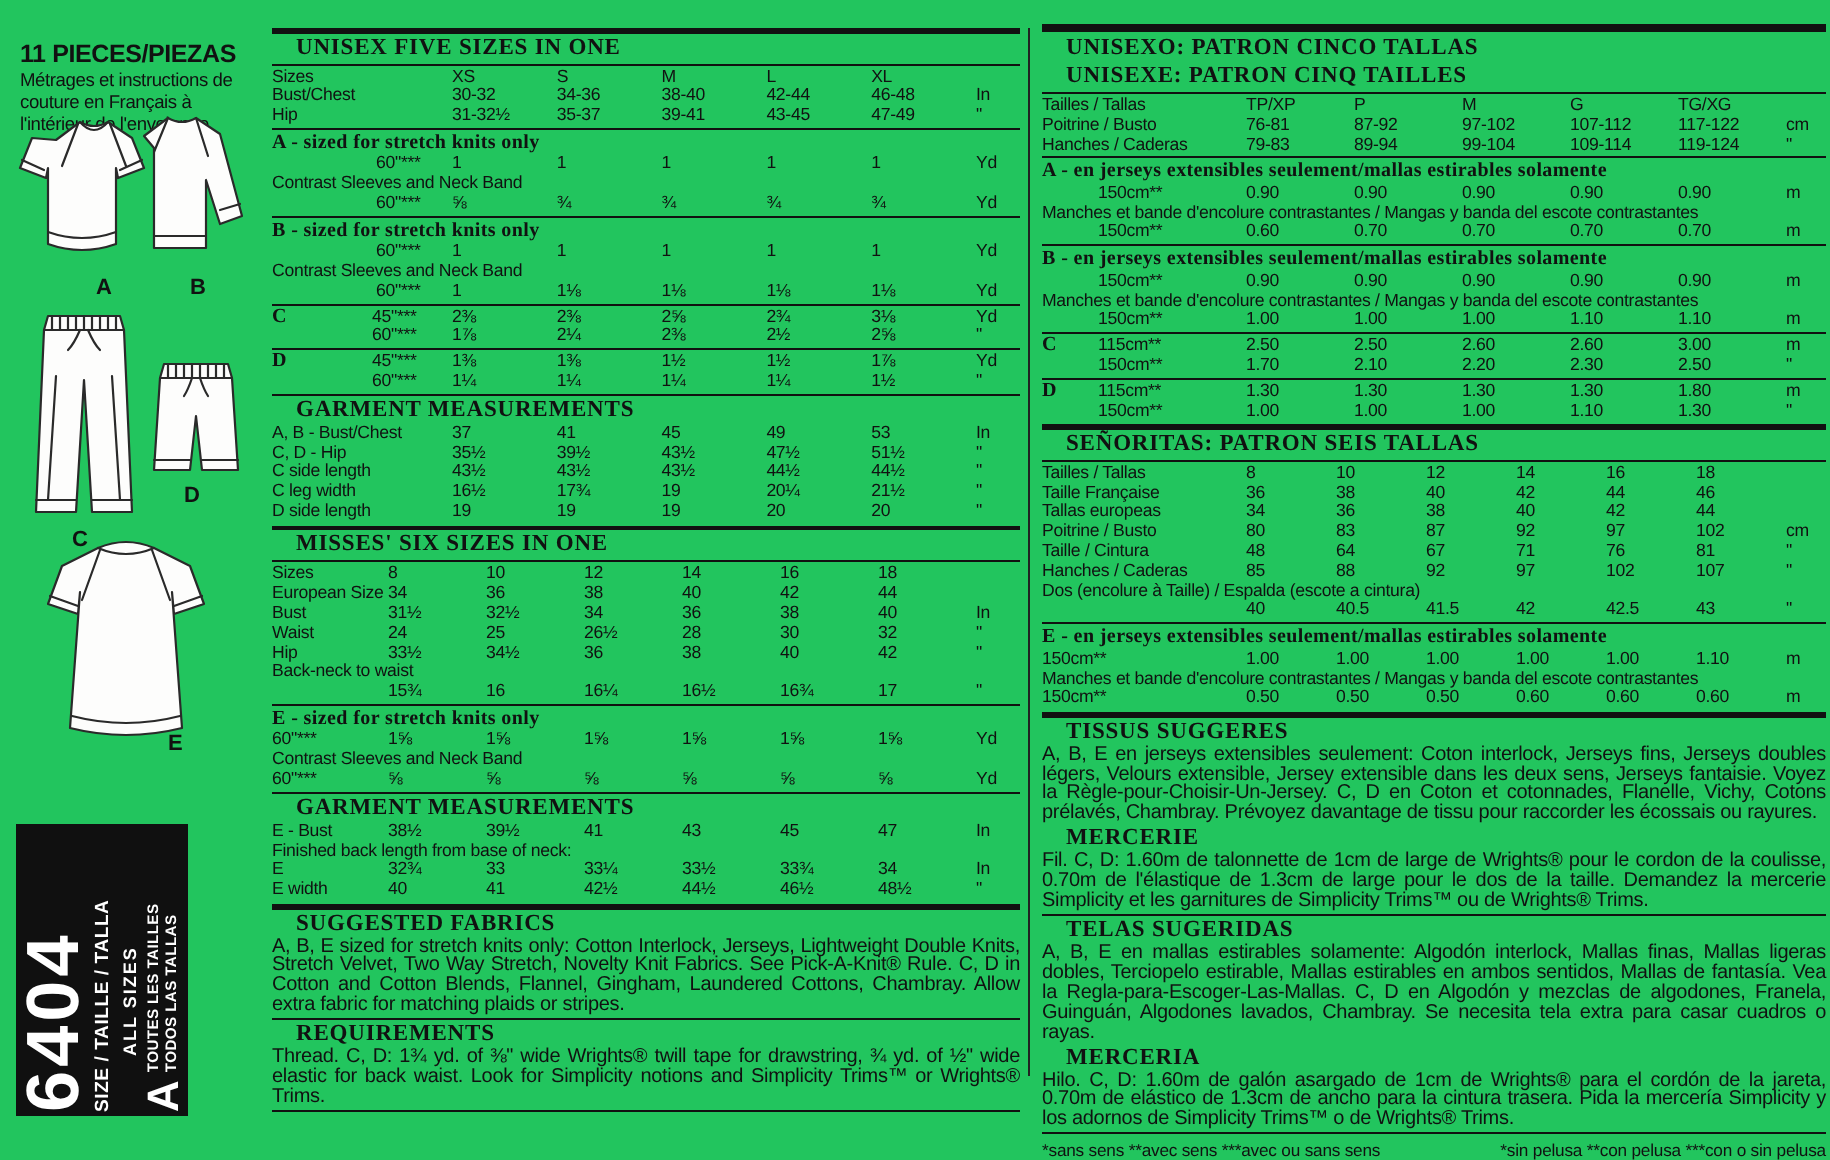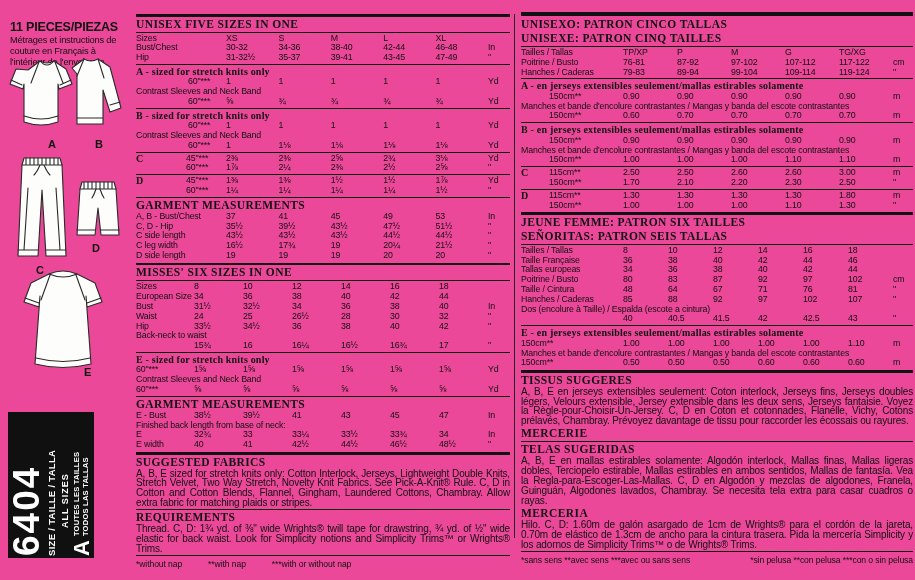--- a/index.html
+++ b/index.html
@@ -1,29 +1,29 @@
 <!DOCTYPE html>
 <html><head>
 <meta charset="utf-8">
 <style>
   html,body{margin:0;padding:0;background:#e8e8e8;}
-  .page{position:relative;width:915px;height:580px;background:#ec4899;overflow:hidden;
+  .page{position:relative;width:915px;height:580px;background:#22c55e;overflow:hidden;
         font-family:"Liberation Sans",sans-serif;color:#111;}
   
   .sidebar{position:absolute;left:0;top:0;width:133px;height:580px;}
   .mid{position:absolute;left:136px;top:12px;width:374px;}
   .vdiv{position:absolute;left:514px;top:14px;width:1px;height:524px;background:#222;}
   .rightcol{position:absolute;left:521px;top:12px;width:392px;}
   
   .rule{background:#111;}
   .rule.thin{height:1px;margin:1px 0;}
   .rule.thick{height:2.5px;margin:2px 0 1px;}
   .rule.xthick{height:4px;margin:0 0 2px;}
   .sec-title{font-family:"Liberation Serif",serif;font-weight:bold;font-size:11.5px;
-             line-height:13px;letter-spacing:.4px;margin:1px 0 0;}
+             line-height:13px;letter-spacing:.4px;margin:1px 12px 0;}
   .sec-h{font-family:Liberation Serif, serif;font-weight:bold;font-size:10px;
          line-height:11.5px;letter-spacing:.2px;}
   .tline{font-size:8.8px;line-height:9.8px;letter-spacing:-.15px;}
   .para{font-size:10px;line-height:9.9px;letter-spacing:-.15px;text-align:justify;}
   .row{display:grid;line-height:9.8px;font-size:8.8px;letter-spacing:-.15px;}
   .mid .row.c5{grid-template-columns:90px repeat(5,1fr) 22px;}
   .mid .row.c6{grid-template-columns:58px repeat(6,1fr) 22px;}
   .rightcol .row.c5{grid-template-columns:102px repeat(5,1fr) 20px;}
   .rightcol .row.c6{grid-template-columns:102px repeat(6,1fr) 20px;}
   .row .lab{position:relative;white-space:nowrap;}
@@ -391,25 +391,20 @@
         <span class="val">48½</span>
         <span class="unit">"</span>
       </div>
       <div class="rule thick"></div>
       <div class="sec-title">SUGGESTED FABRICS</div>
       <div class="para">A, B, E sized for stretch knits only: Cotton Interlock, Jerseys, Lightweight Double Knits, Stretch Velvet, Two Way Stretch, Novelty Knit Fabrics. See Pick-A-Knit® Rule. C, D in Cotton and Cotton Blends, Flannel, Gingham, Laundered Cottons, Chambray. Allow extra fabric for matching plaids or stripes.</div>
       <div class="rule thin"></div>
       <div class="sec-title">REQUIREMENTS</div>
       <div class="para">Thread. C, D: 1¾ yd. of ⅜" wide Wrights® twill tape for drawstring, ¾ yd. of ½" wide elastic for back waist. Look for Simplicity notions and Simplicity Trims™ or Wrights® Trims.</div>
       <div class="rule thin"></div>
-      <div class="foot n3">
-        <span>*without nap</span>
-        <span>**with nap</span>
-        <span>***with or without nap</span>
-      </div>
     </div>
 
   <div class="vdiv"></div>
 
   <div class="rightcol">
       <div class="rule xthick"></div>
       <div class="sec-title">UNISEXO: PATRON CINCO TALLAS</div>
       <div class="sec-title">UNISEXE: PATRON CINQ TAILLES</div>
       <div class="rule thin"></div>
       <div class="row c5">
@@ -513,21 +508,20 @@
       <div class="row c5">
         <span class="lab"><span style="padding-left: 28px;">150cm**</span></span>
         <span class="val">1.00</span>
         <span class="val">1.00</span>
         <span class="val">1.00</span>
         <span class="val">1.10</span>
         <span class="val">1.30</span>
         <span class="unit">"</span>
       </div>
       <div class="rule thick"></div>
-      <div class="sec-title">JEUNE FEMME: PATRON SIX TAILLES</div>
       <div class="sec-title">SEÑORITAS: PATRON SEIS TALLAS</div>
       <div class="rule thin"></div>
       <div class="row c6">
         <span class="lab"><span>Tailles / Tallas</span></span>
         <span class="val">8</span>
         <span class="val">10</span>
         <span class="val">12</span>
         <span class="val">14</span>
         <span class="val">16</span>
         <span class="val">18</span>
@@ -614,20 +608,21 @@
         <span class="val">0.50</span>
         <span class="val">0.60</span>
         <span class="val">0.60</span>
         <span class="val">0.60</span>
         <span class="unit">m</span>
       </div>
       <div class="rule thick"></div>
       <div class="sec-title">TISSUS SUGGERES</div>
       <div class="para">A, B, E en jerseys extensibles seulement: Coton interlock, Jerseys fins, Jerseys doubles légers, Velours extensible, Jersey extensible dans les deux sens, Jerseys fantaisie. Voyez la Règle-pour-Choisir-Un-Jersey. C, D en Coton et cotonnades, Flanelle, Vichy, Cotons prélavés, Chambray. Prévoyez davantage de tissu pour raccorder les écossais ou rayures.</div>
       <div class="sec-title">MERCERIE</div>
+      <div class="para">Fil. C, D: 1.60m de talonnette de 1cm de large de Wrights® pour le cordon de la coulisse, 0.70m de l'élastique de 1.3cm de large pour le dos de la taille. Demandez la mercerie Simplicity et les garnitures de Simplicity Trims™ ou de Wrights® Trims.</div>
       <div class="rule thin"></div>
       <div class="sec-title">TELAS SUGERIDAS</div>
       <div class="para">A, B, E en mallas estirables solamente: Algodón interlock, Mallas finas, Mallas ligeras dobles, Terciopelo estirable, Mallas estirables en ambos sentidos, Mallas de fantasía. Vea la Regla-para-Escoger-Las-Mallas. C, D en Algodón y mezclas de algodones, Franela, Guinguán, Algodones lavados, Chambray. Se necesita tela extra para casar cuadros o rayas.</div>
       <div class="sec-title">MERCERIA</div>
       <div class="para">Hilo. C, D: 1.60m de galón asargado de 1cm de Wrights® para el cordón de la jareta, 0.70m de elástico de 1.3cm de ancho para la cintura trasera. Pida la mercería Simplicity y los adornos de Simplicity Trims™ o de Wrights® Trims.</div>
       <div class="rule thin"></div>
       <div class="foot n2">
         <span>*sans sens  **avec sens  ***avec ou sans sens</span>
         <span>*sin pelusa  **con pelusa  ***con o sin pelusa</span>
       </div>

